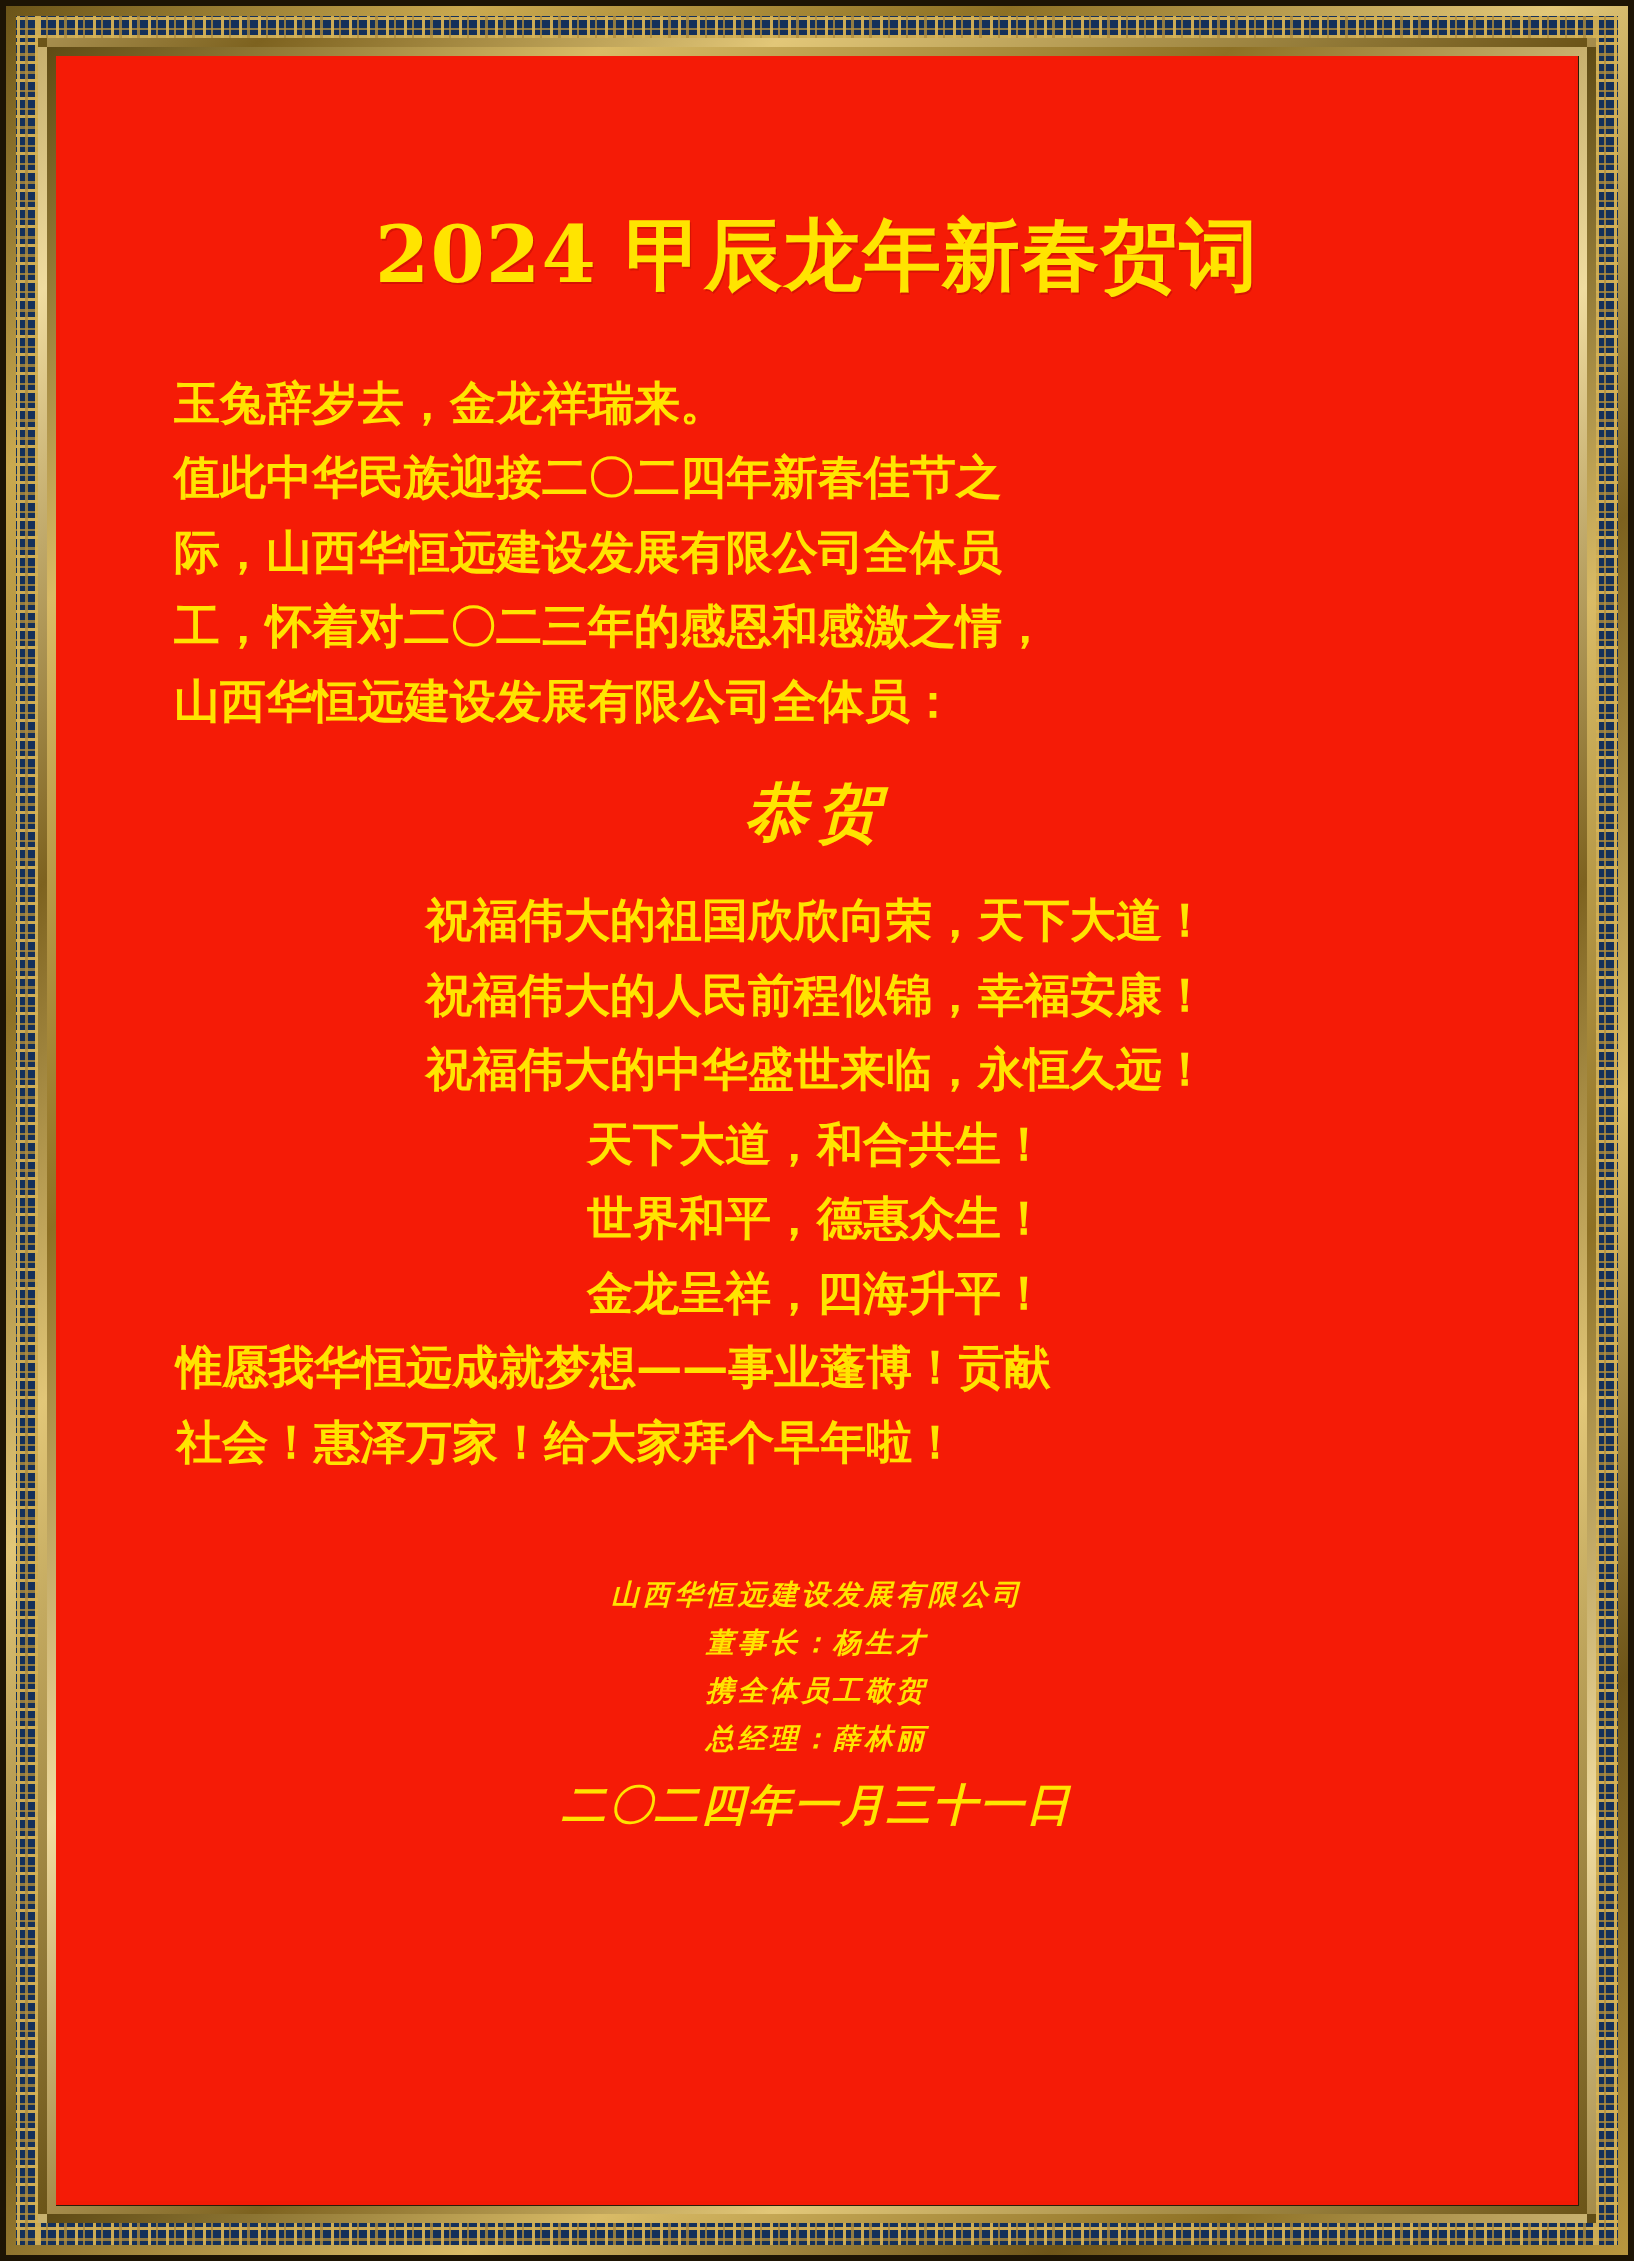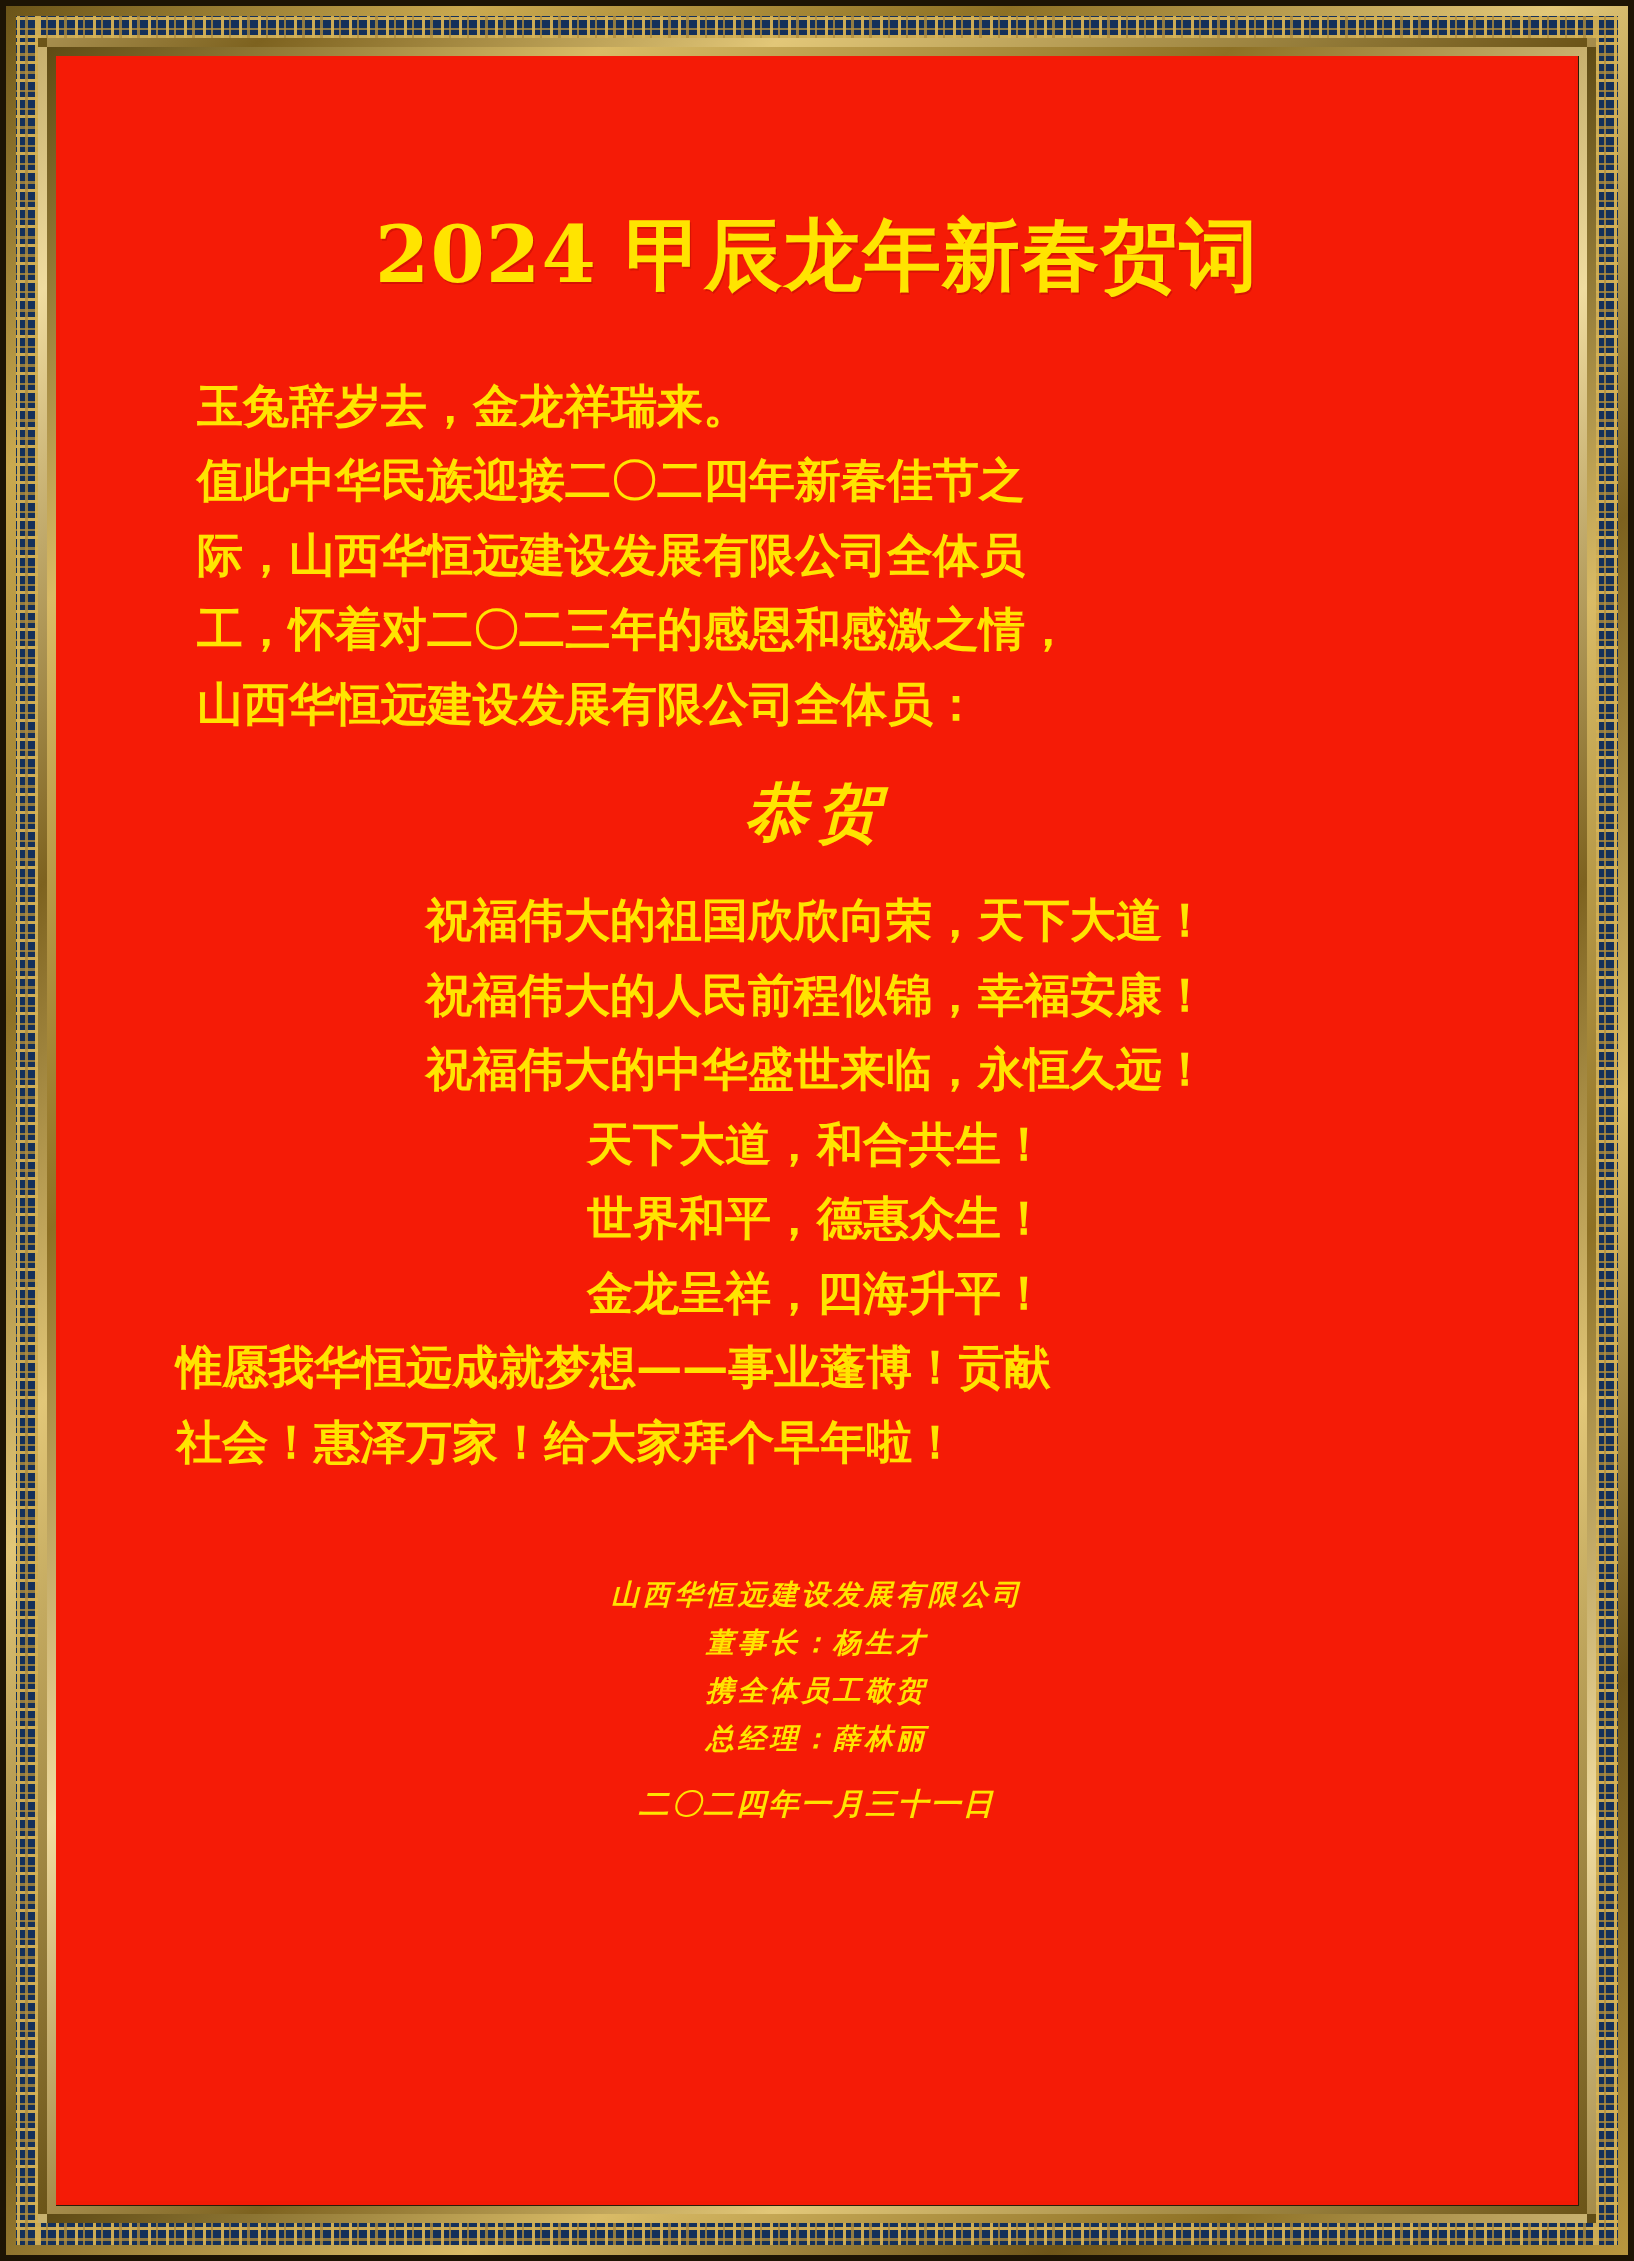--- a/index.html
+++ b/index.html
@@ -112,26 +112,26 @@
     font-weight: bold;
     font-size: 78px;
     letter-spacing: 1.2px;
     color: #ffe400;
     margin: 0 0 72px 0;
     line-height: 1.1;
     text-shadow: 1.2px 1.8px 0 rgba(120,0,0,0.25);
   }
 
   .para {
-    font-family: Liberation Serif, serif;
+    font-family: Liberation Mono, monospace;
     font-weight: bold;
     font-size: 46px;
     line-height: 1.62;
     color: #ffe400;
-    margin: 0 33px;
+    margin: 0 10px;
   }
   .para .ln { display: block; white-space: nowrap; }
 
   .gonghe {
     text-align: center;
     font-family: Liberation Sans, sans-serif;
     font-weight: bold;
     font-style: italic;
     font-size: 63px;
     color: #ffe400;
@@ -159,23 +159,23 @@
     font-weight: bold;
     color: #ffe400;
   }
   .signature .sln {
     display: block;
     font-size: 28px;
     line-height: 1.72;
     letter-spacing: 3.7px;
   }
   .signature .sln.date {
-    font-size: 30px;
+    font-size: 44px;
     letter-spacing: 2.4px;
-    margin-top: 15px;
+    margin-top: 4px;
   }
 </style>
 </head>
 <body>
 
 <div class="poster">
   <div class="frame-outer"></div>
   <div class="frame-ornament"></div>
   <div class="frame-gold"></div>
   <div class="frame-inner"></div>

